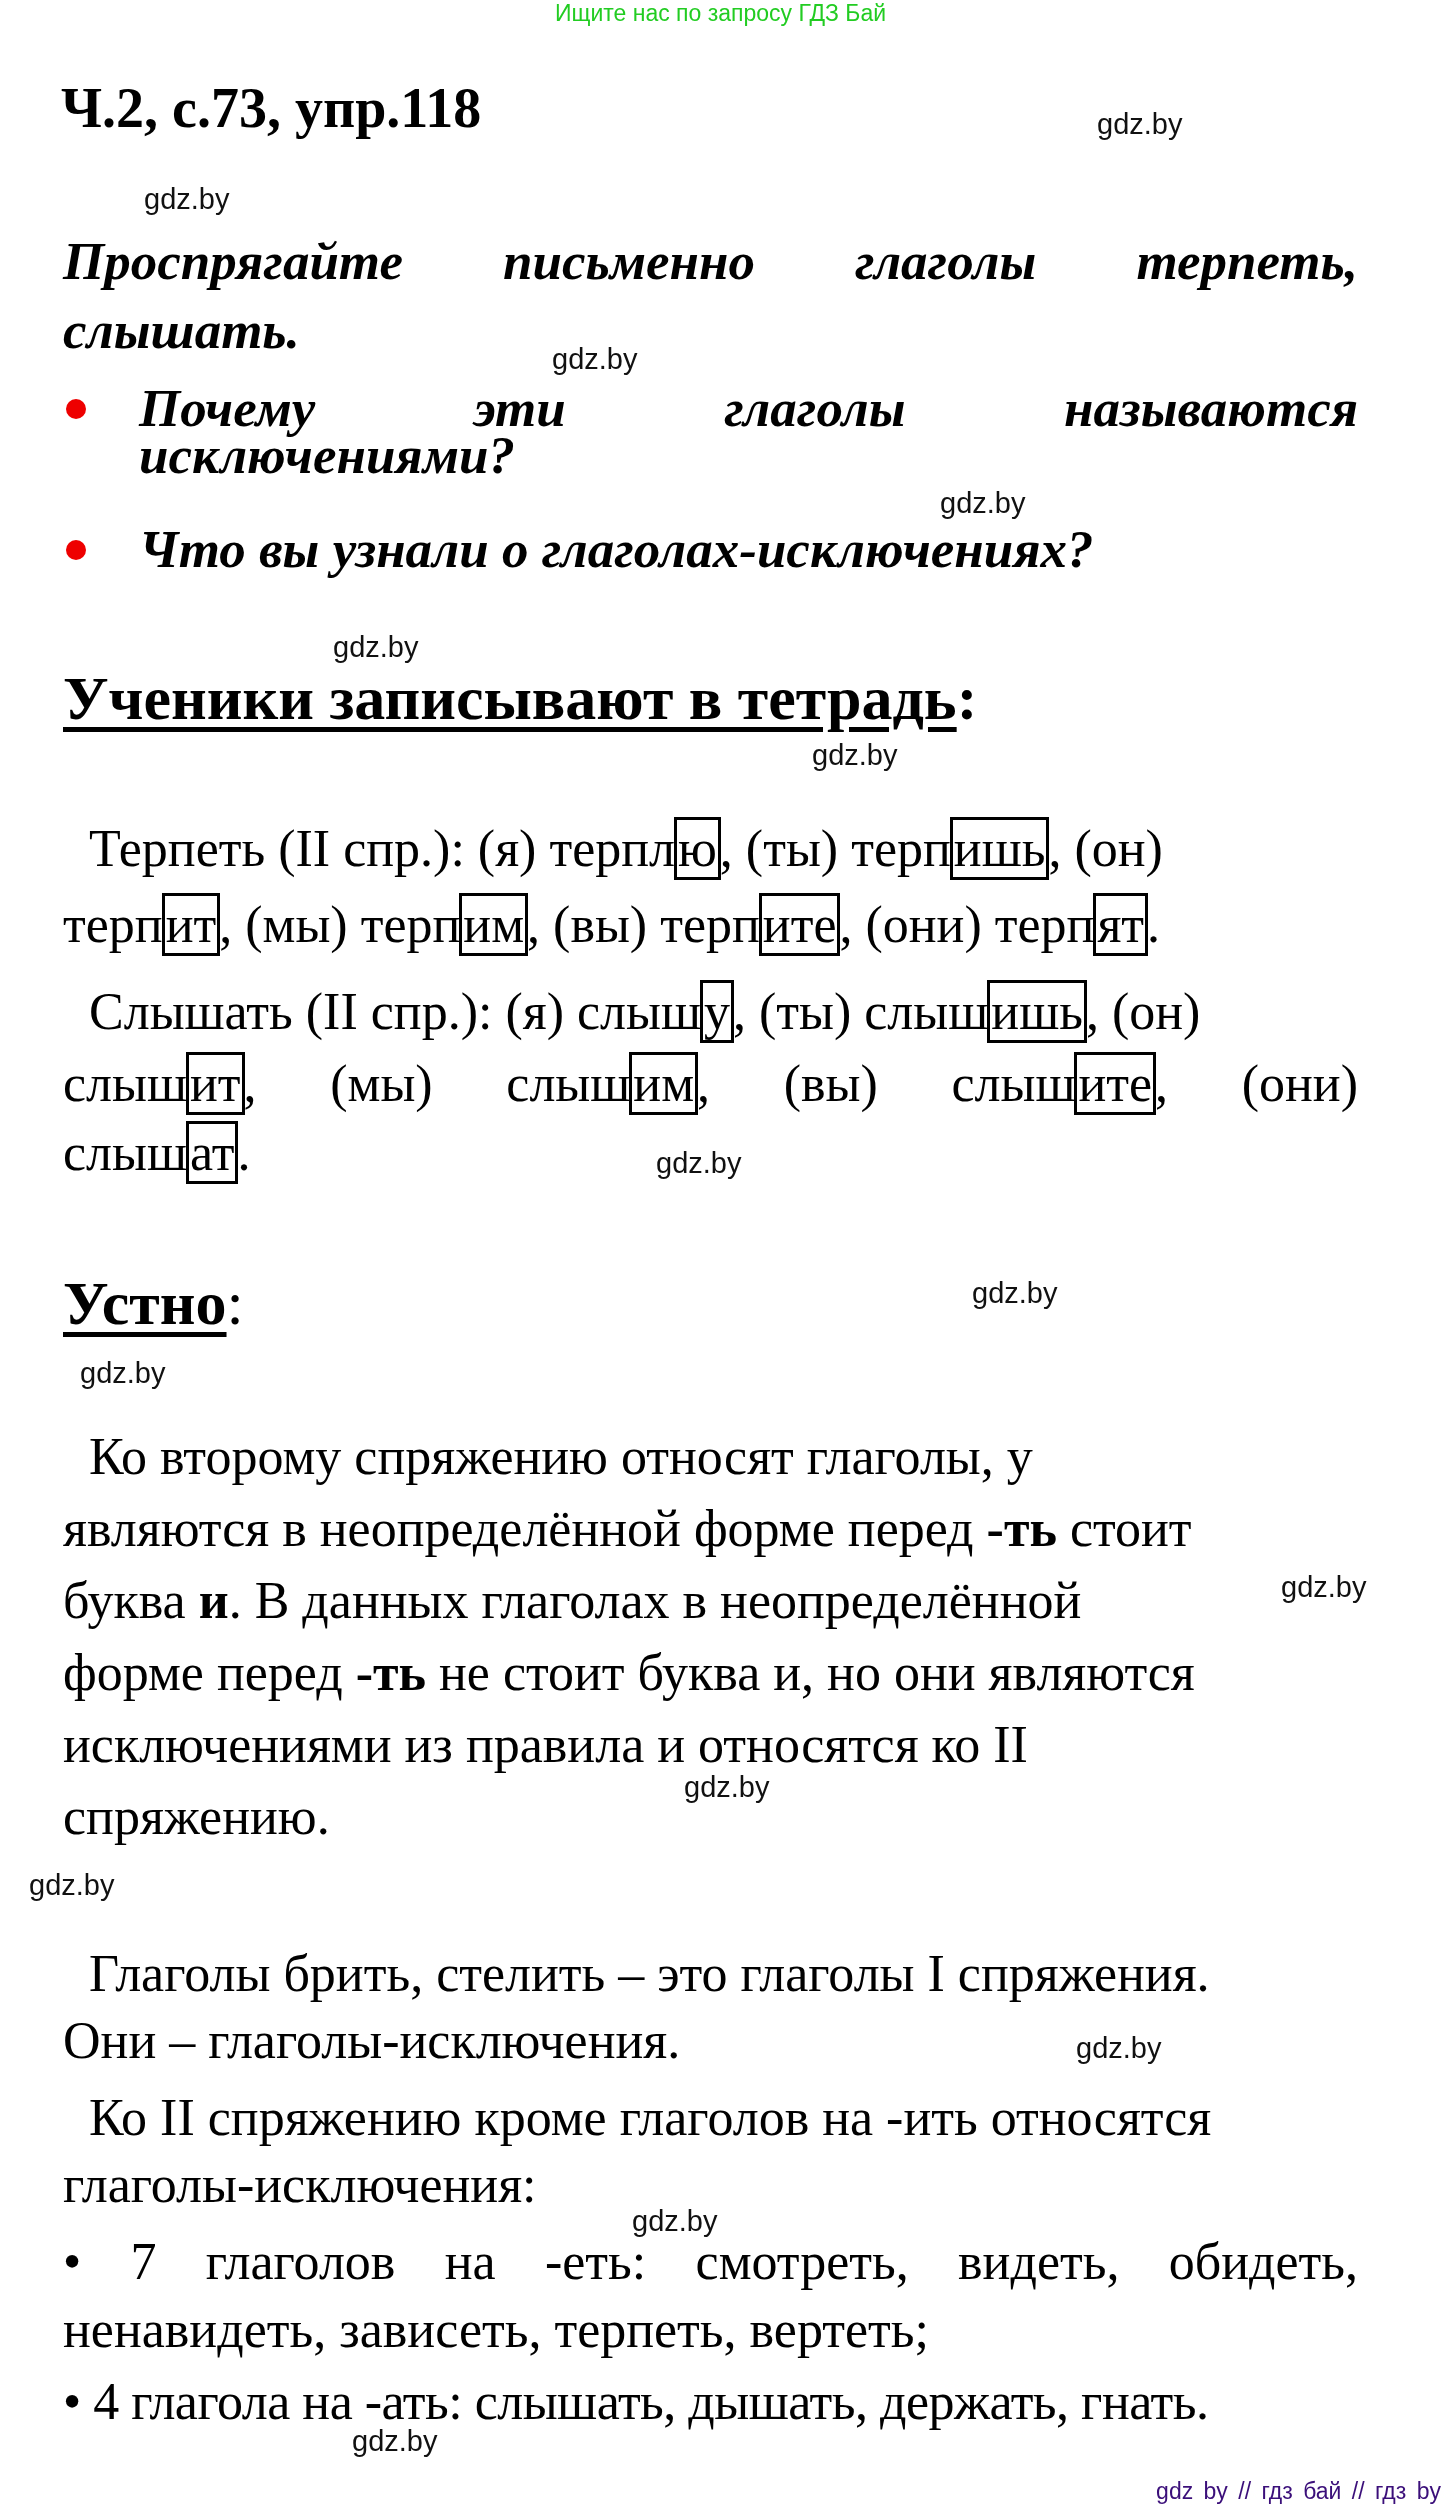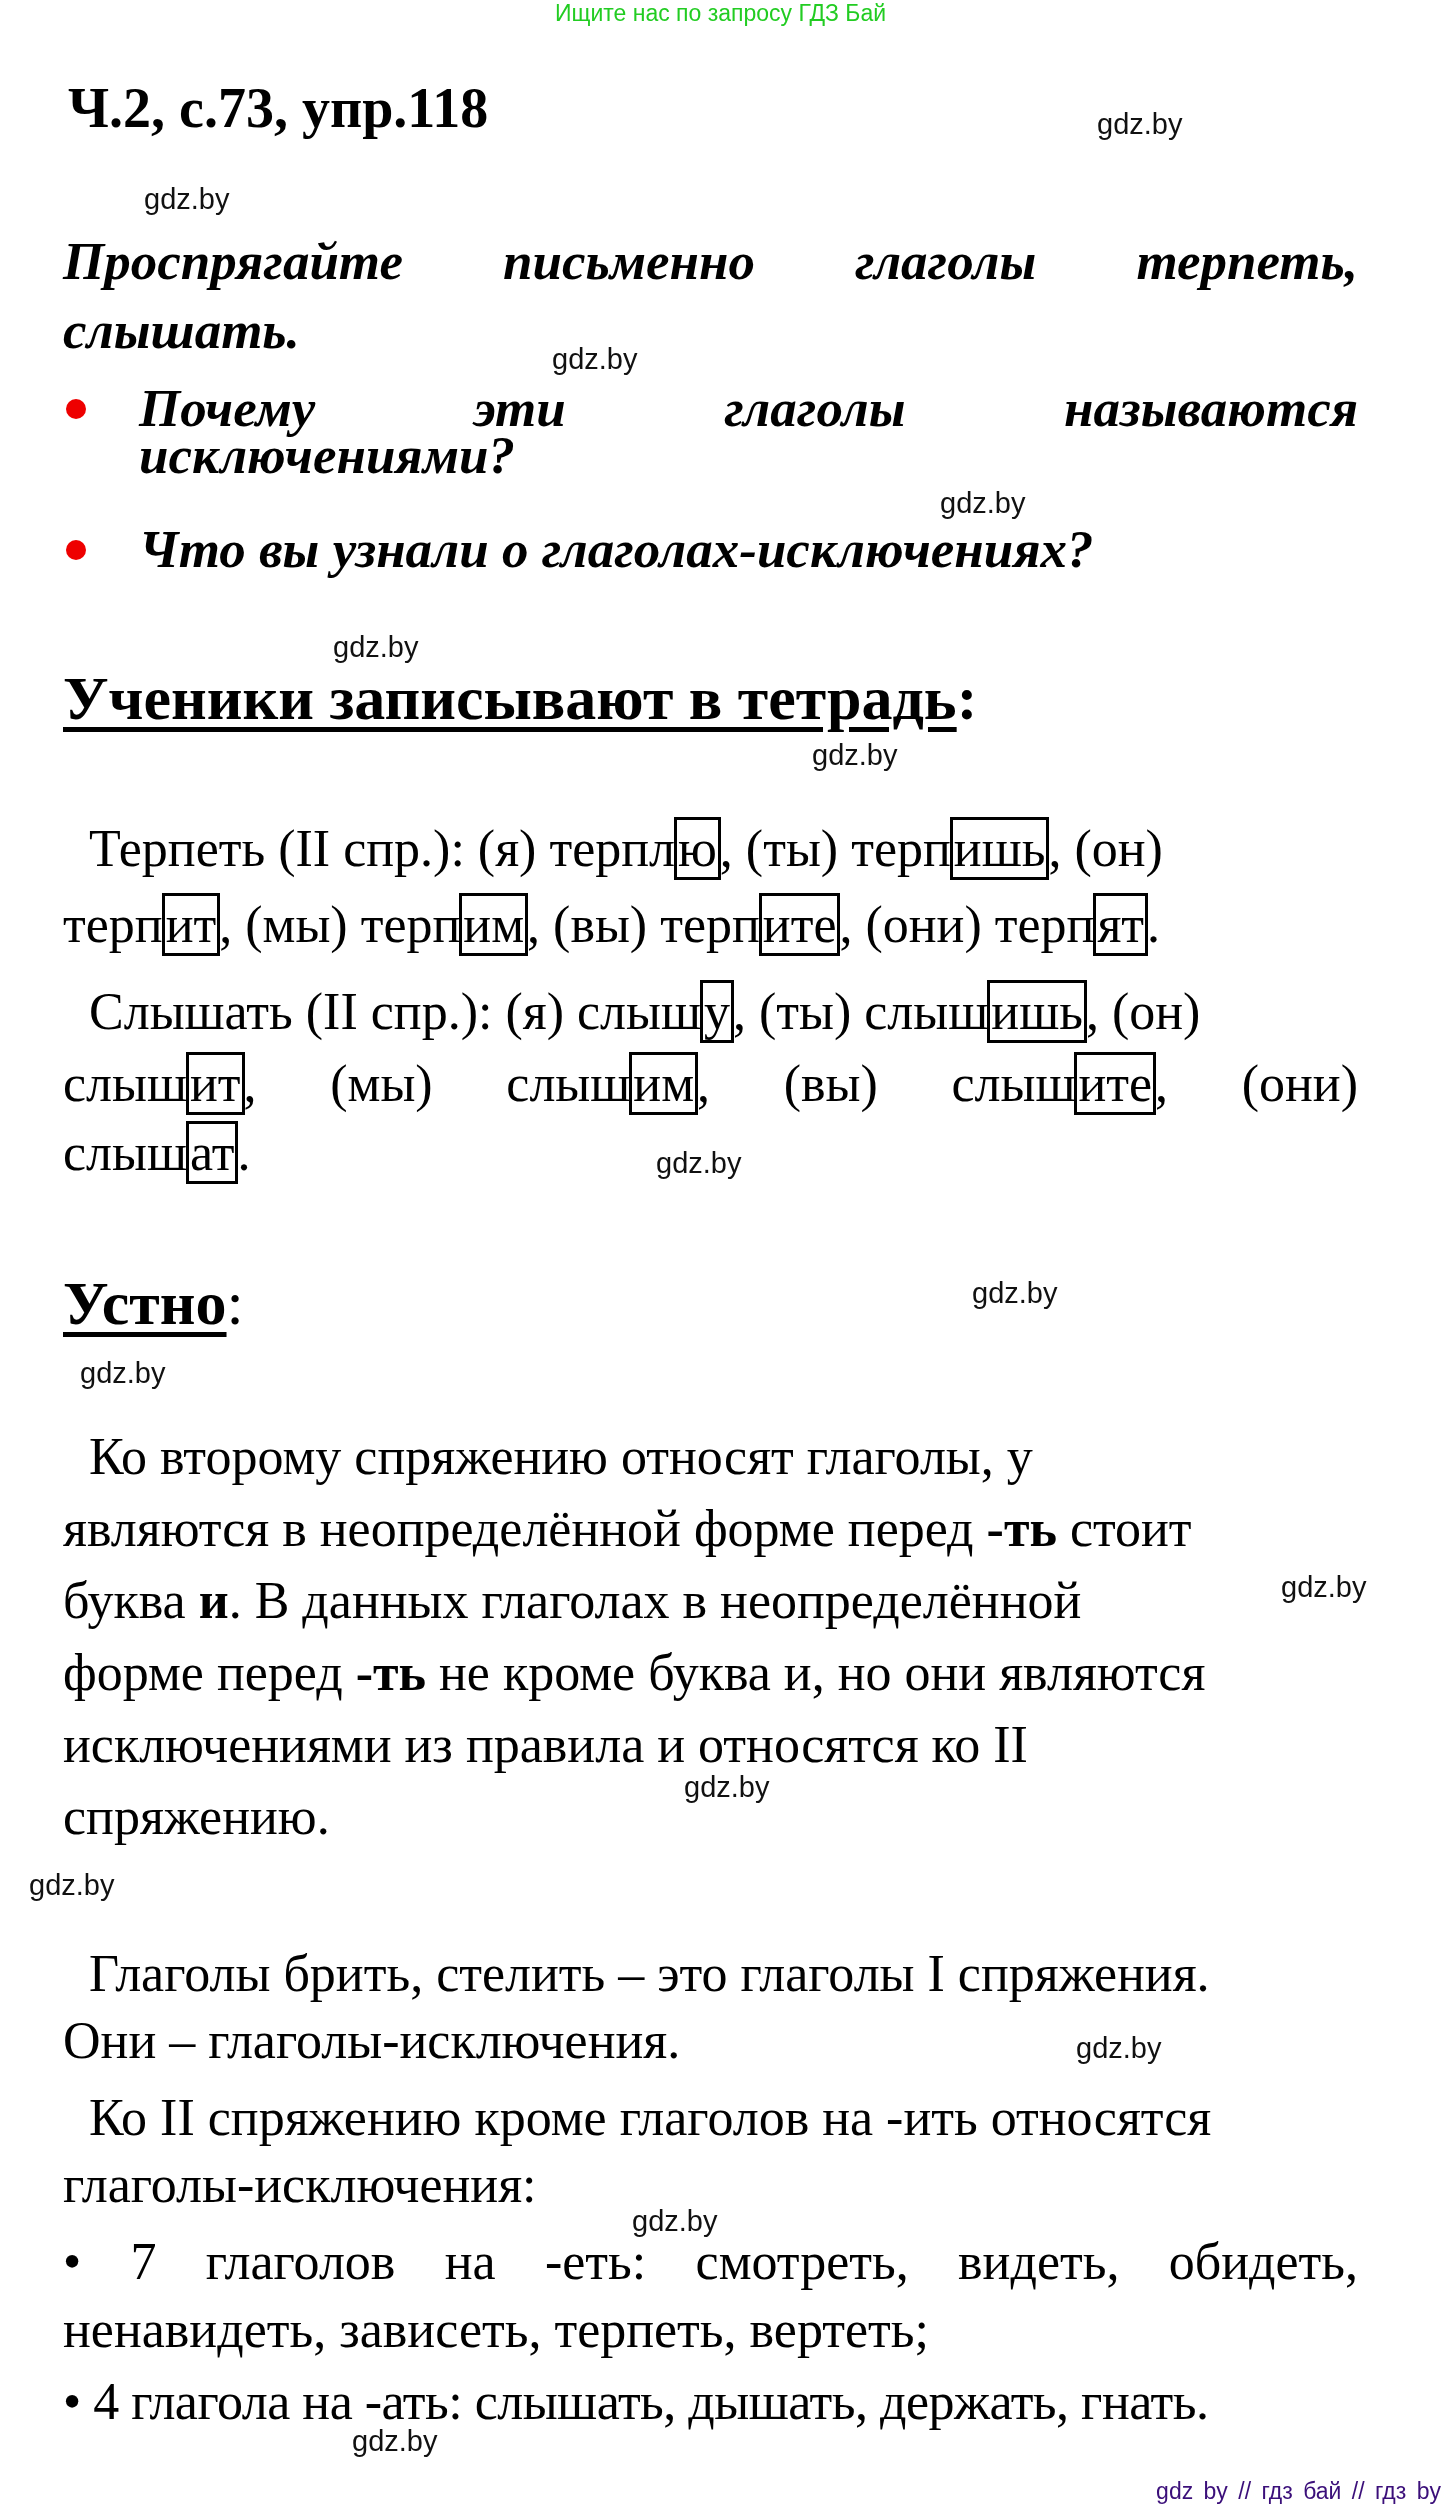--- a/index.html
+++ b/index.html
@@ -1,21 +1,21 @@
 <!DOCTYPE html>
 <html><head>
   <meta charset="utf-8">
   <style>
     html, body { margin: 0; padding: 0; background: #ffffff; }
     body { width: 1441px; height: 2512px; position: relative; overflow: hidden; font-family: "Liberation Serif", serif; color: #000; }
     .abs { position: absolute; white-space: nowrap; }
     .top-banner { top: 0; left: 0; width: 1441px; text-align: center; font-family: "Liberation Sans", sans-serif; font-size: 23px; color: #22cc22; line-height: 26px; }
     .footer { top: 2476px; left: 0; width: 1441px; text-align: right; font-family: "Liberation Sans", sans-serif; font-size: 23px; color: #3b0f7a; line-height: 30px; word-spacing: 4px; }
     .wm { font-family: "Liberation Sans", sans-serif; font-size: 29px; color: #111; line-height: 32px; }
-    .title { left: 68px; top: 76px; font-size: 56px; font-weight: bold; line-height: 64px; text-align: center; }
+    .title { left: 61px; top: 76px; font-size: 56px; font-weight: bold; line-height: 64px; text-align: center; }
     .task { left: 63px; width: 1295px; font-size: 53px; font-weight: bold; font-style: italic; line-height: 64px; text-align: justify; text-align-last: justify; white-space: normal; }
     .task.last { text-align-last: left; }
     .bullet-dot { width: 20px; height: 20px; border-radius: 50%; background: #ee0000; }
     .heading { left: 63px; font-size: 62px; font-weight: bold; line-height: 64px; }
     .heading .ul { text-decoration: underline; text-decoration-thickness: 5px; text-underline-offset: 8px; }
     .body { left: 63px; width: 1295px; font-size: 52px; line-height: 64px; white-space: nowrap; }
     .justify { text-align: justify; text-align-last: justify; white-space: normal; }
     .box { border: 3px solid #000; padding: 0 1px; margin: 0 -1px; }
     b.bold { font-weight: bold; }
   </style>
@@ -67,21 +67,21 @@
   <span>(я)</span> <span>слыш</span><span class="box">у</span><span>, </span><span>(ты)</span> <span>слыш</span><span class="box">ишь</span><span>, </span><span>(он)</span>
 </div>
 <div class="abs body justify" style="top:1052px"><span>слыш</span><span class="box">ит</span>, <span>(мы)</span> <span>слыш</span><span class="box">им</span>, <span>(вы)</span> <span>слыш</span><span class="box">ите</span>, <span>(они)</span></div>
 <div class="abs body" style="top:1121px"><span>слыш</span><span class="box">ат</span><span>.</span></div>
 
 <div class="abs heading" style="top:1271px"><span class="ul">Устно</span><span style="font-weight:normal">:</span></div>
 
 <div class="abs body" style="top:1425px">&nbsp;&nbsp;<span>Ко второму спряжению относят глаголы, у</span></div>
 <div class="abs body" style="top:1497px"><span>являются в неопределённой форме перед </span><b class="bold">-ть</b><span> стоит</span></div>
 <div class="abs body" style="top:1569px"><span>буква </span><b class="bold">и</b><span>. В данных глаголах в неопределённой</span></div>
-<div class="abs body" style="top:1641px"><span>форме перед </span><b class="bold">-ть</b><span> не кроме буква и, но они являются</span></div>
+<div class="abs body" style="top:1641px"><span>форме перед </span><b class="bold">-ть</b><span> не стоит буква и, но они являются</span></div>
 <div class="abs body" style="top:1713px">исключениями из правила и относятся ко II</div>
 <div class="abs body" style="top:1785px">спряжению.</div>
 
 <div class="abs body" style="top:1942px">&nbsp;&nbsp;<span>Глаголы брить, стелить – это глаголы I спряжения.</span></div>
 <div class="abs body" style="top:2009px">Они – глаголы-исключения.</div>
 
 <div class="abs body" style="top:2086px">&nbsp;&nbsp;<span>Ко II спряжению кроме глаголов на -ить относятся</span></div>
 <div class="abs body" style="top:2153px">глаголы-исключения:</div>
 <div class="abs body justify" style="top:2230px">• 7 глаголов на -еть: смотреть, видеть, обидеть,</div>
 <div class="abs body" style="top:2298px">ненавидеть, зависеть, терпеть, вертеть;</div>

